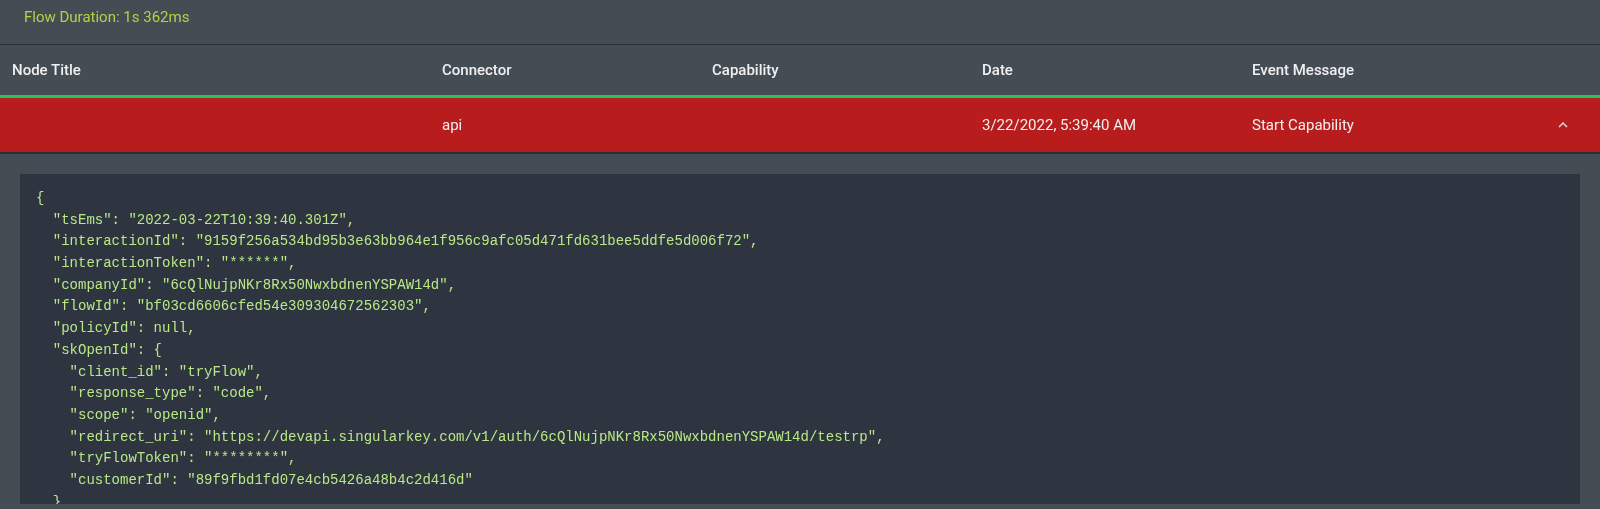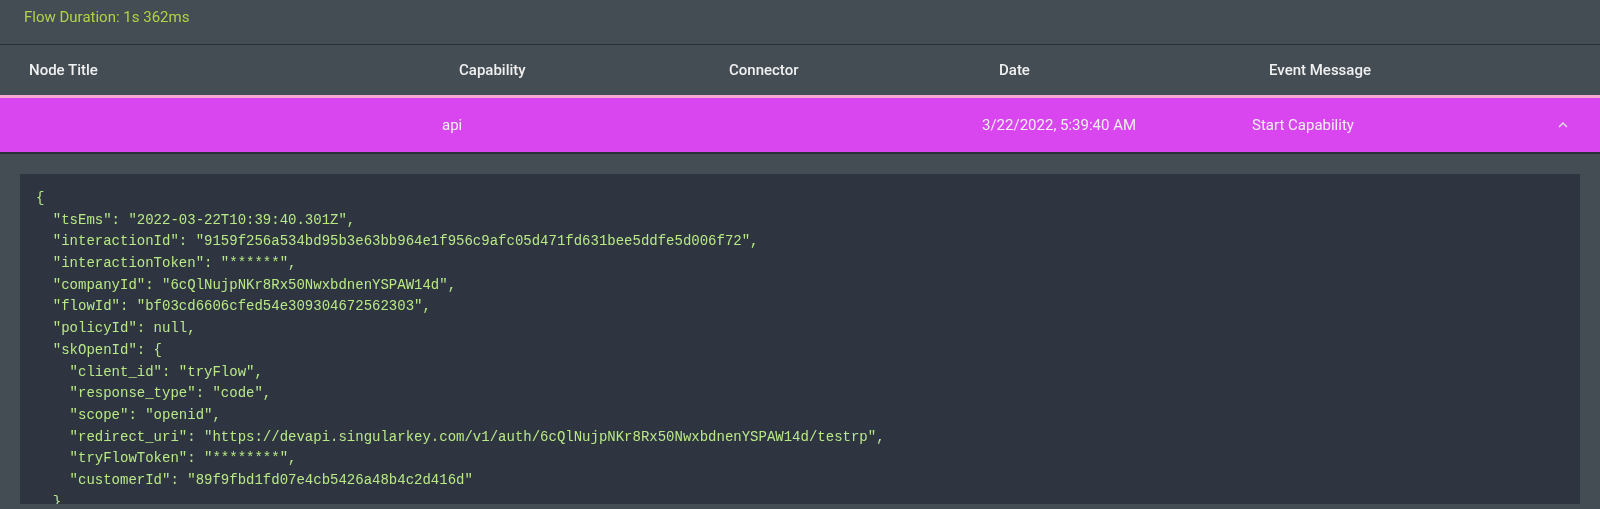--- a/index.html
+++ b/index.html
@@ -23,31 +23,31 @@
     }
     .table-container {
       border: 1px solid #2a2f36;
       border-left: none;
       border-right: none;
       margin-top: 10px;
     }
     .table-header {
       display: grid;
       grid-template-columns: 430px 270px 270px 270px 1fr 50px;
-      padding: 16px 29px;
-      border-bottom: 3px solid #f9a8d4;
+      padding: 16px 12px;
+      border-bottom: 3px solid #22c55e;
       color: #f0f0f0;
       font-weight: 500;
       font-size: 15px;
     }
     .table-row {
       display: grid;
       grid-template-columns: 430px 270px 270px 270px 1fr 50px;
       padding: 18px 12px;
-      background-color: #d946ef;
+      background-color: #b91c1c;
       align-items: center;
       color: #f0f0f0;
       cursor: pointer;
       border-bottom: 1px solid #2a2f36;
     }
     .expand-icon {
       display: flex;
       justify-content: center;
       align-items: center;
     }
@@ -75,22 +75,22 @@
 <body>
 
 <div class="flow-duration">
   <span>Flow Duration:</span>
   <span>1s 362ms</span>
 </div>
 
 <div class="table-container">
   <div class="table-header">
     <div>Node Title</div>
+    <div>Connector</div>
     <div>Capability</div>
-    <div>Connector</div>
     <div>Date</div>
     <div>Event Message</div>
     <div></div>
   </div>
   <div class="table-row">
     <div></div>
     <div>api</div>
     <div></div>
     <div>3/22/2022, 5:39:40 AM</div>
     <div>Start Capability</div>

